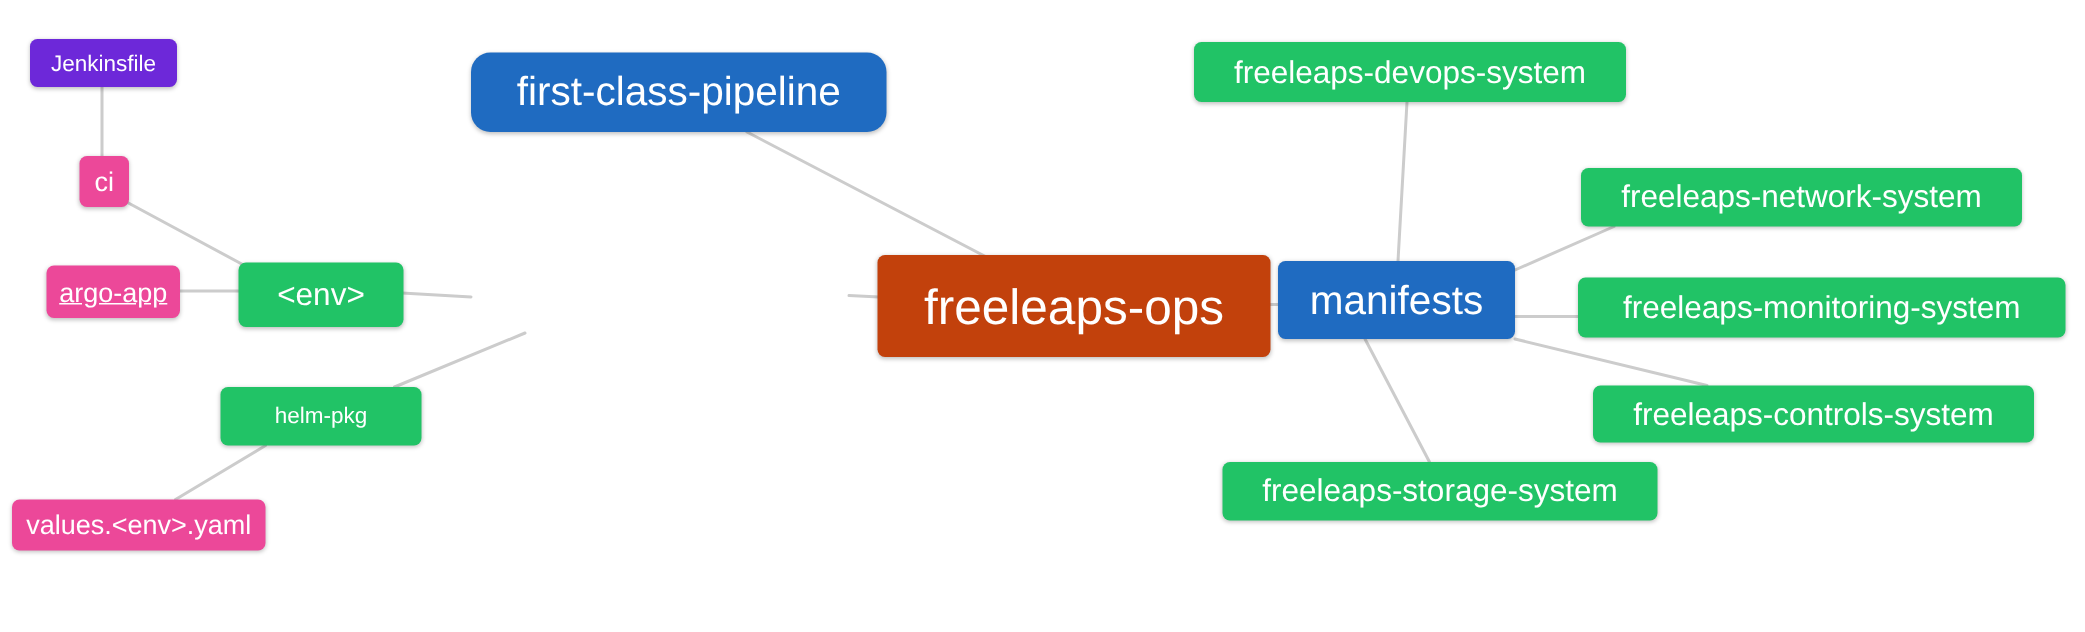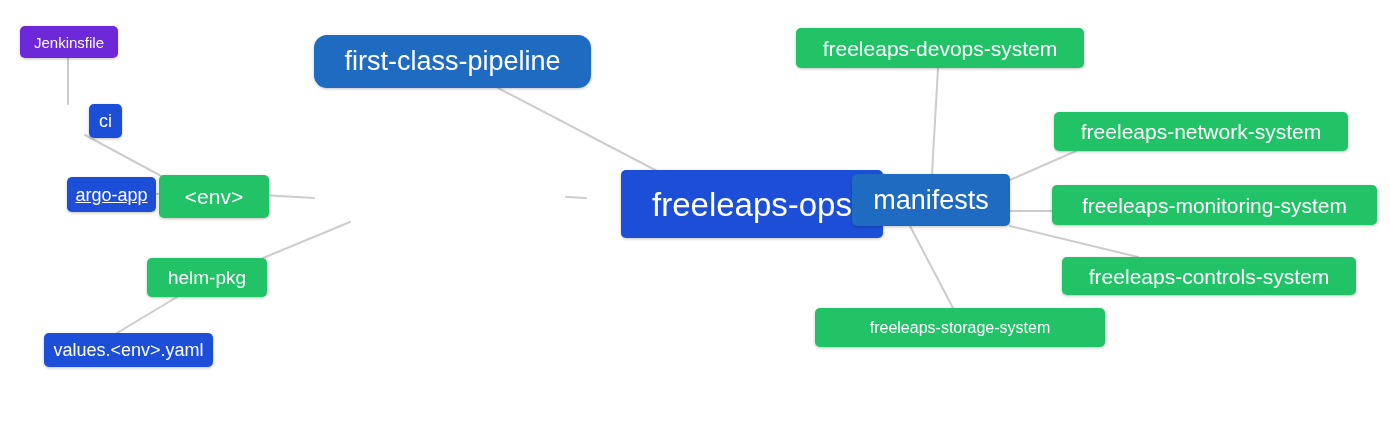--- a/index.html
+++ b/index.html
@@ -34,42 +34,42 @@
     justify-content: center;
     color: #ffffff;
     border-radius: 5px;
     box-shadow: 0 1px 3px rgba(0,0,0,0.25);
     white-space: nowrap;
     line-height: 1;
     cursor: pointer;
     box-sizing: border-box;
   }
   
-  .c-dark   { background: #1d4ed8; margin-left: 36px; }
+  .c-dark   { background: #c2410c; }
   .c-blue   { background: #1f6bc1; }
   .c-green  { background: #21c366; }
-  .c-red    { background: #1d4ed8; margin-left: 36px; }
+  .c-red    { background: #ec4899; }
   .c-orange { background: #6d28d9; }
 
   
   .n-jenkinsfile { left: 20px;   top: 26px;  width: 98px;  height: 32px; font-size: 15px; }
   .n-ci          { left: 53px;   top: 104px; width: 33px;  height: 34px; font-size: 18px; }
   .n-argo        { left: 31px;   top: 177px; width: 89px;  height: 35px; font-size: 18px; text-decoration: underline; }
   .n-env         { left: 159px;  top: 175px; width: 110px;  height: 43px; font-size: 21px; }
-  .n-helm        { left: 147px;  top: 258px; width: 120px; height: 39px; font-size: 19px; }
+  .n-helm        { left: 147px;  top: 258px; width: 134px; height: 39px; font-size: 15px; }
   .n-values      { left: 8px;    top: 333px; width: 169px; height: 34px; font-size: 18px; }
   .n-pipeline    { left: 314px;  top: 35px;  width: 277px; height: 53px; font-size: 27px; border-radius: 13px; }
   .n-service     { left: 314px;  top: 171px; width: 253px; height: 52px; font-size: 27px; }
   .n-ops         { left: 585px;  top: 170px; width: 262px; height: 68px; font-size: 33px; }
   .n-manifests   { left: 852px;  top: 174px; width: 158px; height: 52px; font-size: 27px; }
   .n-devops      { left: 796px;  top: 28px;  width: 288px; height: 40px; font-size: 21px; }
   .n-network     { left: 1054px; top: 112px; width: 294px; height: 39px; font-size: 21px; }
   .n-monitoring  { left: 1052px; top: 185px; width: 325px; height: 40px; font-size: 21px; }
   .n-controls    { left: 1062px; top: 257px; width: 294px; height: 38px; font-size: 21px; }
-  .n-storage     { left: 815px;  top: 308px; width: 290px; height: 39px; font-size: 16px; }
+  .n-storage     { left: 815px;  top: 308px; width: 290px; height: 39px; font-size: 21px; }
 </style>
 </head>
 <body>
 
 <div class="canvas">
 
   <svg class="edges" width="1390" height="421" aria-hidden="true">
     <line x1="68" y1="58" x2="68" y2="104"></line>
     <line x1="85" y1="135" x2="163" y2="177"></line>
     <line x1="120" y1="194" x2="159" y2="194"></line>

